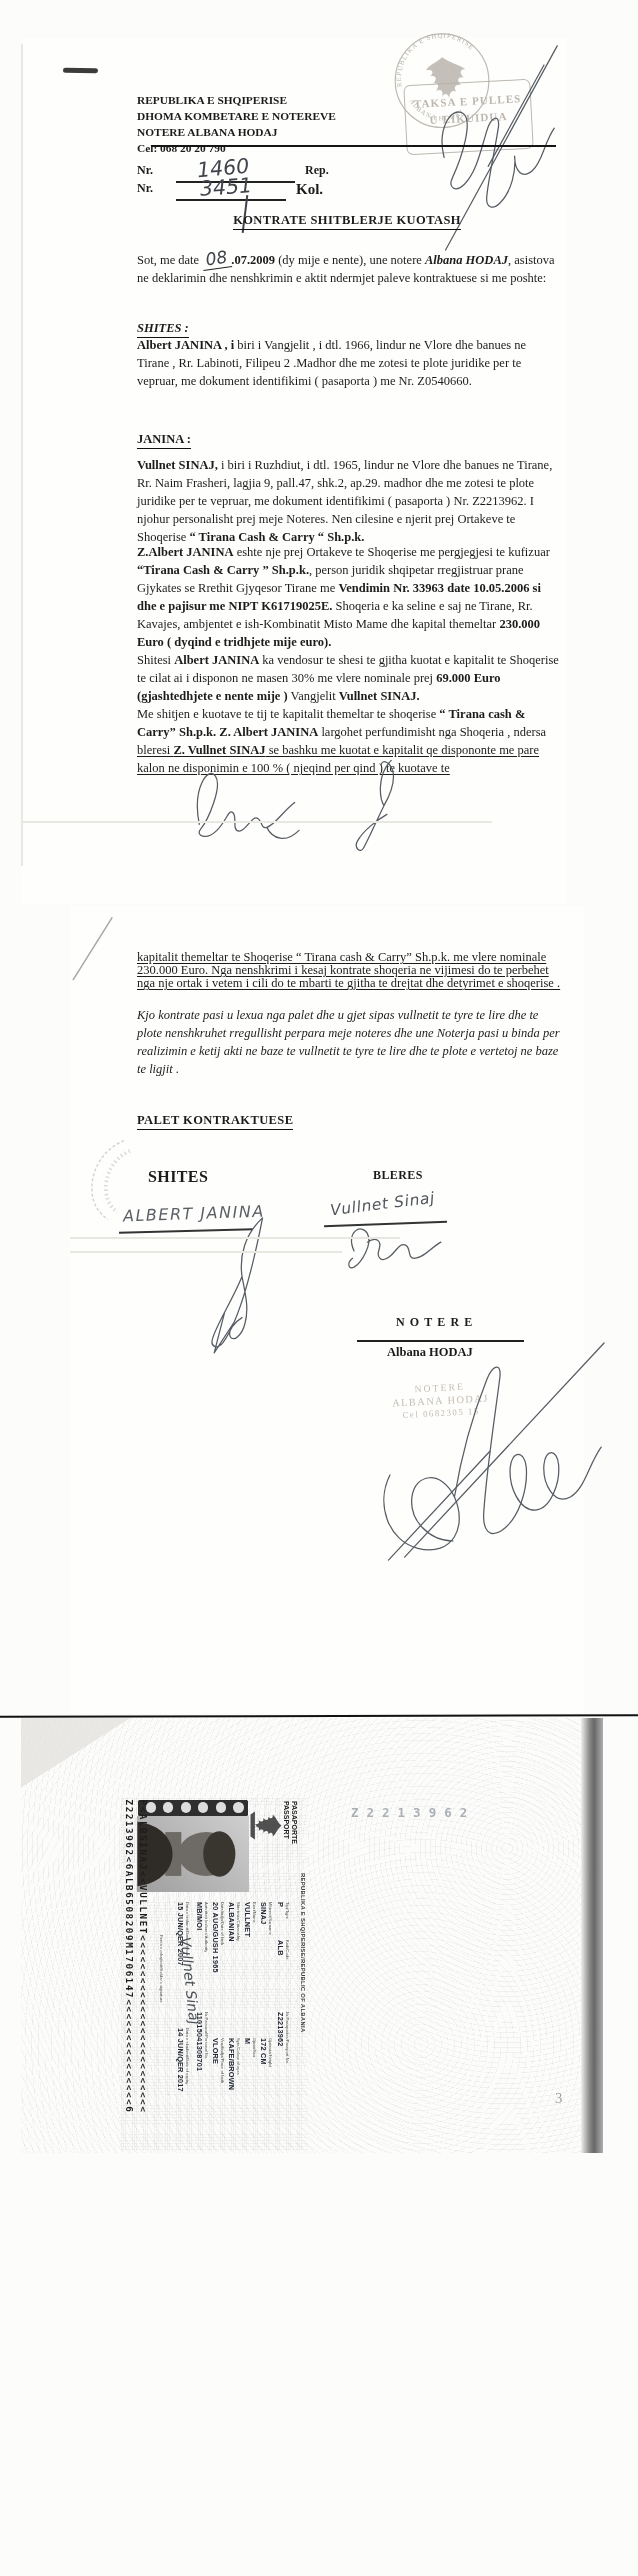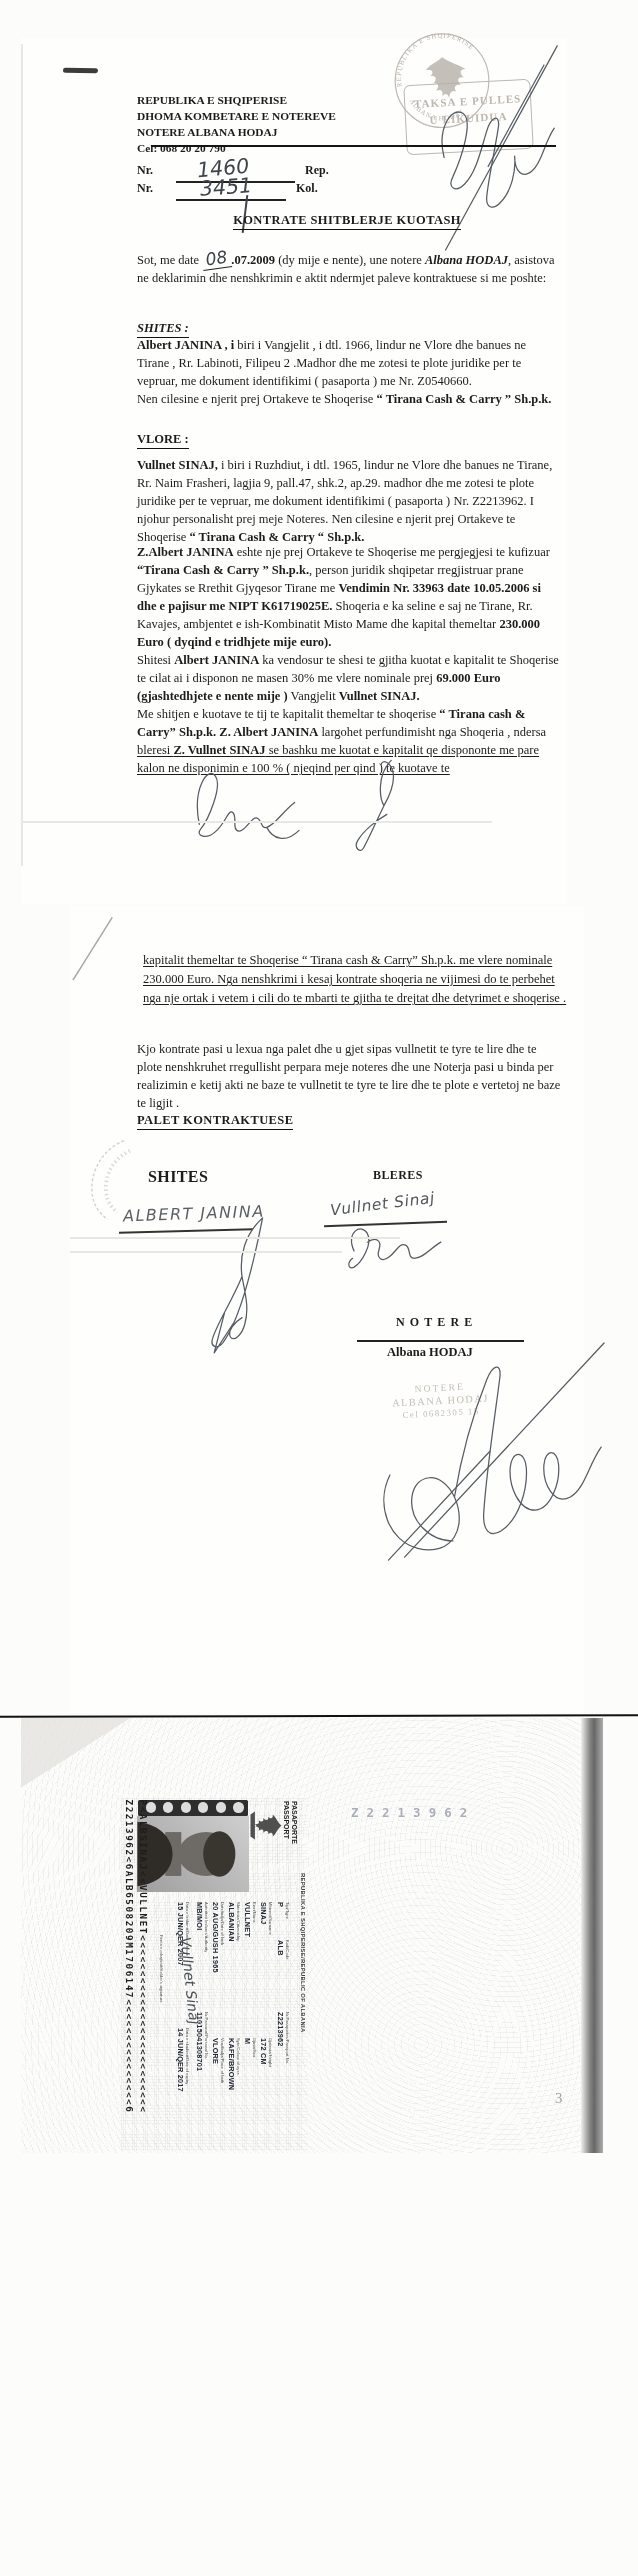--- a/index.html
+++ b/index.html
@@ -70,40 +70,39 @@
   <div class="abs headrule" style="left:151px;top:145px;width:405px;height:2.2px;"></div>
 
   <span class="abs b" style="left:137px;top:163px;font-size:12px;">Nr.</span>
   <div class="abs" style="left:176px;top:181px;width:119px;height:1.5px;background:#222;"></div>
   <span class="abs hw" style="left:197px;top:156px;font-size:20.5px;transform:rotate(-5deg);">1460</span>
   <span class="abs b" style="left:305px;top:163px;font-size:12px;">Rep.</span>
   <span class="abs b" style="left:137px;top:181px;font-size:12px;">Nr.</span>
   <div class="abs" style="left:176px;top:199px;width:110px;height:1.5px;background:#222;"></div>
   <span class="abs hw" style="left:200px;top:175px;font-size:20.5px;transform:rotate(-4deg);">3451</span>
   <div class="abs" style="left:244px;top:195px;width:1.5px;height:38px;background:#3f444b;transform:rotate(7deg);"></div>
-  <span class="abs b" style="left:296px;top:181px;font-size:12px;text-align:right;">Kol.</span>
+  <span class="abs b" style="left:296px;top:181px;font-size:15px;text-align:right;">Kol.</span>
 
   <div class="abs" style="left:137px;top:213px;width:420px;text-align:center;">
     <span class="heading-ul" style="letter-spacing:0.4px;">KONTRATE SHITBLERJE KUOTASH</span>
   </div>
 
   <div class="abs para" style="left:137px;top:250px;width:424px;">
     <span>Sot, me date </span><span class="hw" style="display:inline-block;font-size:17px;transform:rotate(-8deg);border-bottom:1.5px solid #222;padding:0 3.7px;height:17.6px;line-height:17.6px;">08</span><span class="b">.07.2009</span><span> (dy mije e nente), une notere </span><span class="bi">Albana HODAJ</span><span>, asistova ne deklarimin dhe nenshkrimin e aktit ndermjet paleve kontraktuese si me poshte:</span>
   </div>
 
   <div class="abs" style="left:137px;top:321px;font-style:italic;">
     <span class="heading-ul">SHITES :</span>
   </div>
   <div class="abs para" style="left:137px;top:336px;width:424px;">
     <span class="b">Albert  JANINA , i </span><span>biri i Vangjelit , i dtl. 1966, lindur ne Vlore dhe banues ne Tirane , Rr. Labinoti, Filipeu 2 .Madhor dhe me zotesi te plote juridike per te vepruar, me dokument identifikimi ( pasaporta ) me Nr. Z0540660.</span>
-    <div><span>Nen cilesine e njerit prej Ortakeve te Shoqerise </span><span class="b">“ Tirana Cash &amp; Carry ” Sh.p.k.</span></div>
   </div>
 
   <div class="abs" style="left:137px;top:432px;">
-    <span class="heading-ul">VLORE :</span>
+    <span class="heading-ul">JANINA :</span>
   </div>
   <div class="abs para" style="left:137px;top:456px;width:424px;">
     <span class="b">Vullnet  SINAJ,</span><span> i biri i Ruzhdiut, i dtl. 1965, lindur ne Vlore dhe banues ne Tirane, Rr. Naim Frasheri, lagjia 9, pall.47, shk.2, ap.29. madhor dhe me zotesi te plote juridike per te vepruar, me dokument identifikimi ( pasaporta ) Nr. Z2213962. I njohur personalisht prej meje Noteres. Nen cilesine e njerit prej Ortakeve te Shoqerise </span><span class="b">“ Tirana Cash &amp; Carry “ Sh.p.k.</span>
   </div>
 
   <div class="abs para" style="left:137px;top:543px;width:424px;">
     <div>
       <span class="b">Z.Albert  JANINA</span><span> eshte nje prej Ortakeve te Shoqerise me pergjegjesi te kufizuar </span><span class="b">“Tirana Cash &amp; Carry ” Sh.p.k.</span><span>, person juridik shqipetar rregjistruar prane Gjykates se Rrethit Gjyqesor Tirane me </span><span class="b">Vendimin Nr. 33963 date 10.05.2006 si dhe e pajisur me NIPT K61719025E.</span><span> Shoqeria e ka seline e saj ne Tirane, Rr. Kavajes, ambjentet e ish-Kombinatit Misto Mame dhe kapital themeltar </span><span class="b">230.000 Euro ( dyqind e tridhjete mije euro).</span>
     </div>
     <div>
@@ -120,24 +119,24 @@
   <svg class="sig abs" style="left:346px;top:753px;" width="73" height="106" viewBox="0 0 100 145">
     <path d="M62,10 C42,30 46,62 52,72 C60,58 68,40 64,24 C60,12 50,8 48,16 M54,68 C42,92 30,120 24,130 C20,138 10,130 16,120 C24,106 42,92 56,84"></path>
   </svg>
   <div class="abs faintline" style="left:22px;top:821px;width:470px;height:1.5px;"></div>
 
   <div class="abs page" style="left:70px;top:906px;width:514px;height:807px;"></div>
   <svg class="abs" style="left:70px;top:910px;" width="51" height="73" viewBox="0 0 70 100">
     <line x1="4" y1="96" x2="58" y2="10" stroke="#a8a6a2" stroke-width="2"></line>
   </svg>
 
-  <div class="abs para u" style="left:143px;top:951px;width:427px;line-height:19px;">
+  <div class="abs para u" style="left:137px;top:951px;width:427px;line-height:13px;">
     <span>kapitalit themeltar te Shoqerise “ Tirana cash &amp; Carry” Sh.p.k. me vlere nominale 230.000 Euro. Nga nenshkrimi i kesaj kontrate shoqeria ne vijimesi do te perbehet nga nje ortak i vetem i cili do te mbarti te gjitha te drejtat dhe detyrimet e shoqerise .</span>
   </div>
-  <div class="abs para" style="left:137px;top:1040px;width:427px;">
+  <div class="abs para" style="left:137px;top:1006px;width:427px;font-style:italic;">
     <span>Kjo kontrate pasi u lexua nga palet dhe u gjet sipas vullnetit te tyre te lire dhe te plote nenshkruhet rregullisht perpara meje noteres dhe une Noterja pasi u binda per realizimin e ketij akti ne baze te vullnetit te tyre te lire dhe te plote e vertetoj ne baze te ligjit .</span>
   </div>
 
   <div class="abs" style="left:137px;top:1113px;width:420px;text-align:left;">
     <span class="heading-ul" style="letter-spacing:0.4px;border-bottom-width:1.8px;">PALET  KONTRAKTUESE</span>
   </div>
 
   <svg class="abs" style="left:73px;top:1136px;opacity:.75;" width="73" height="88" viewBox="0 0 100 120">
     <path d="M70,6 C40,18 24,48 26,76 C27,94 36,106 48,114" fill="none" stroke="#c9c4bb" stroke-width="2" stroke-dasharray="4 3"></path>
     <path d="M78,20 C56,30 44,52 45,74 C46,88 52,98 61,104" fill="none" stroke="#d2cdc5" stroke-width="5" stroke-dasharray="2 4"></path>

